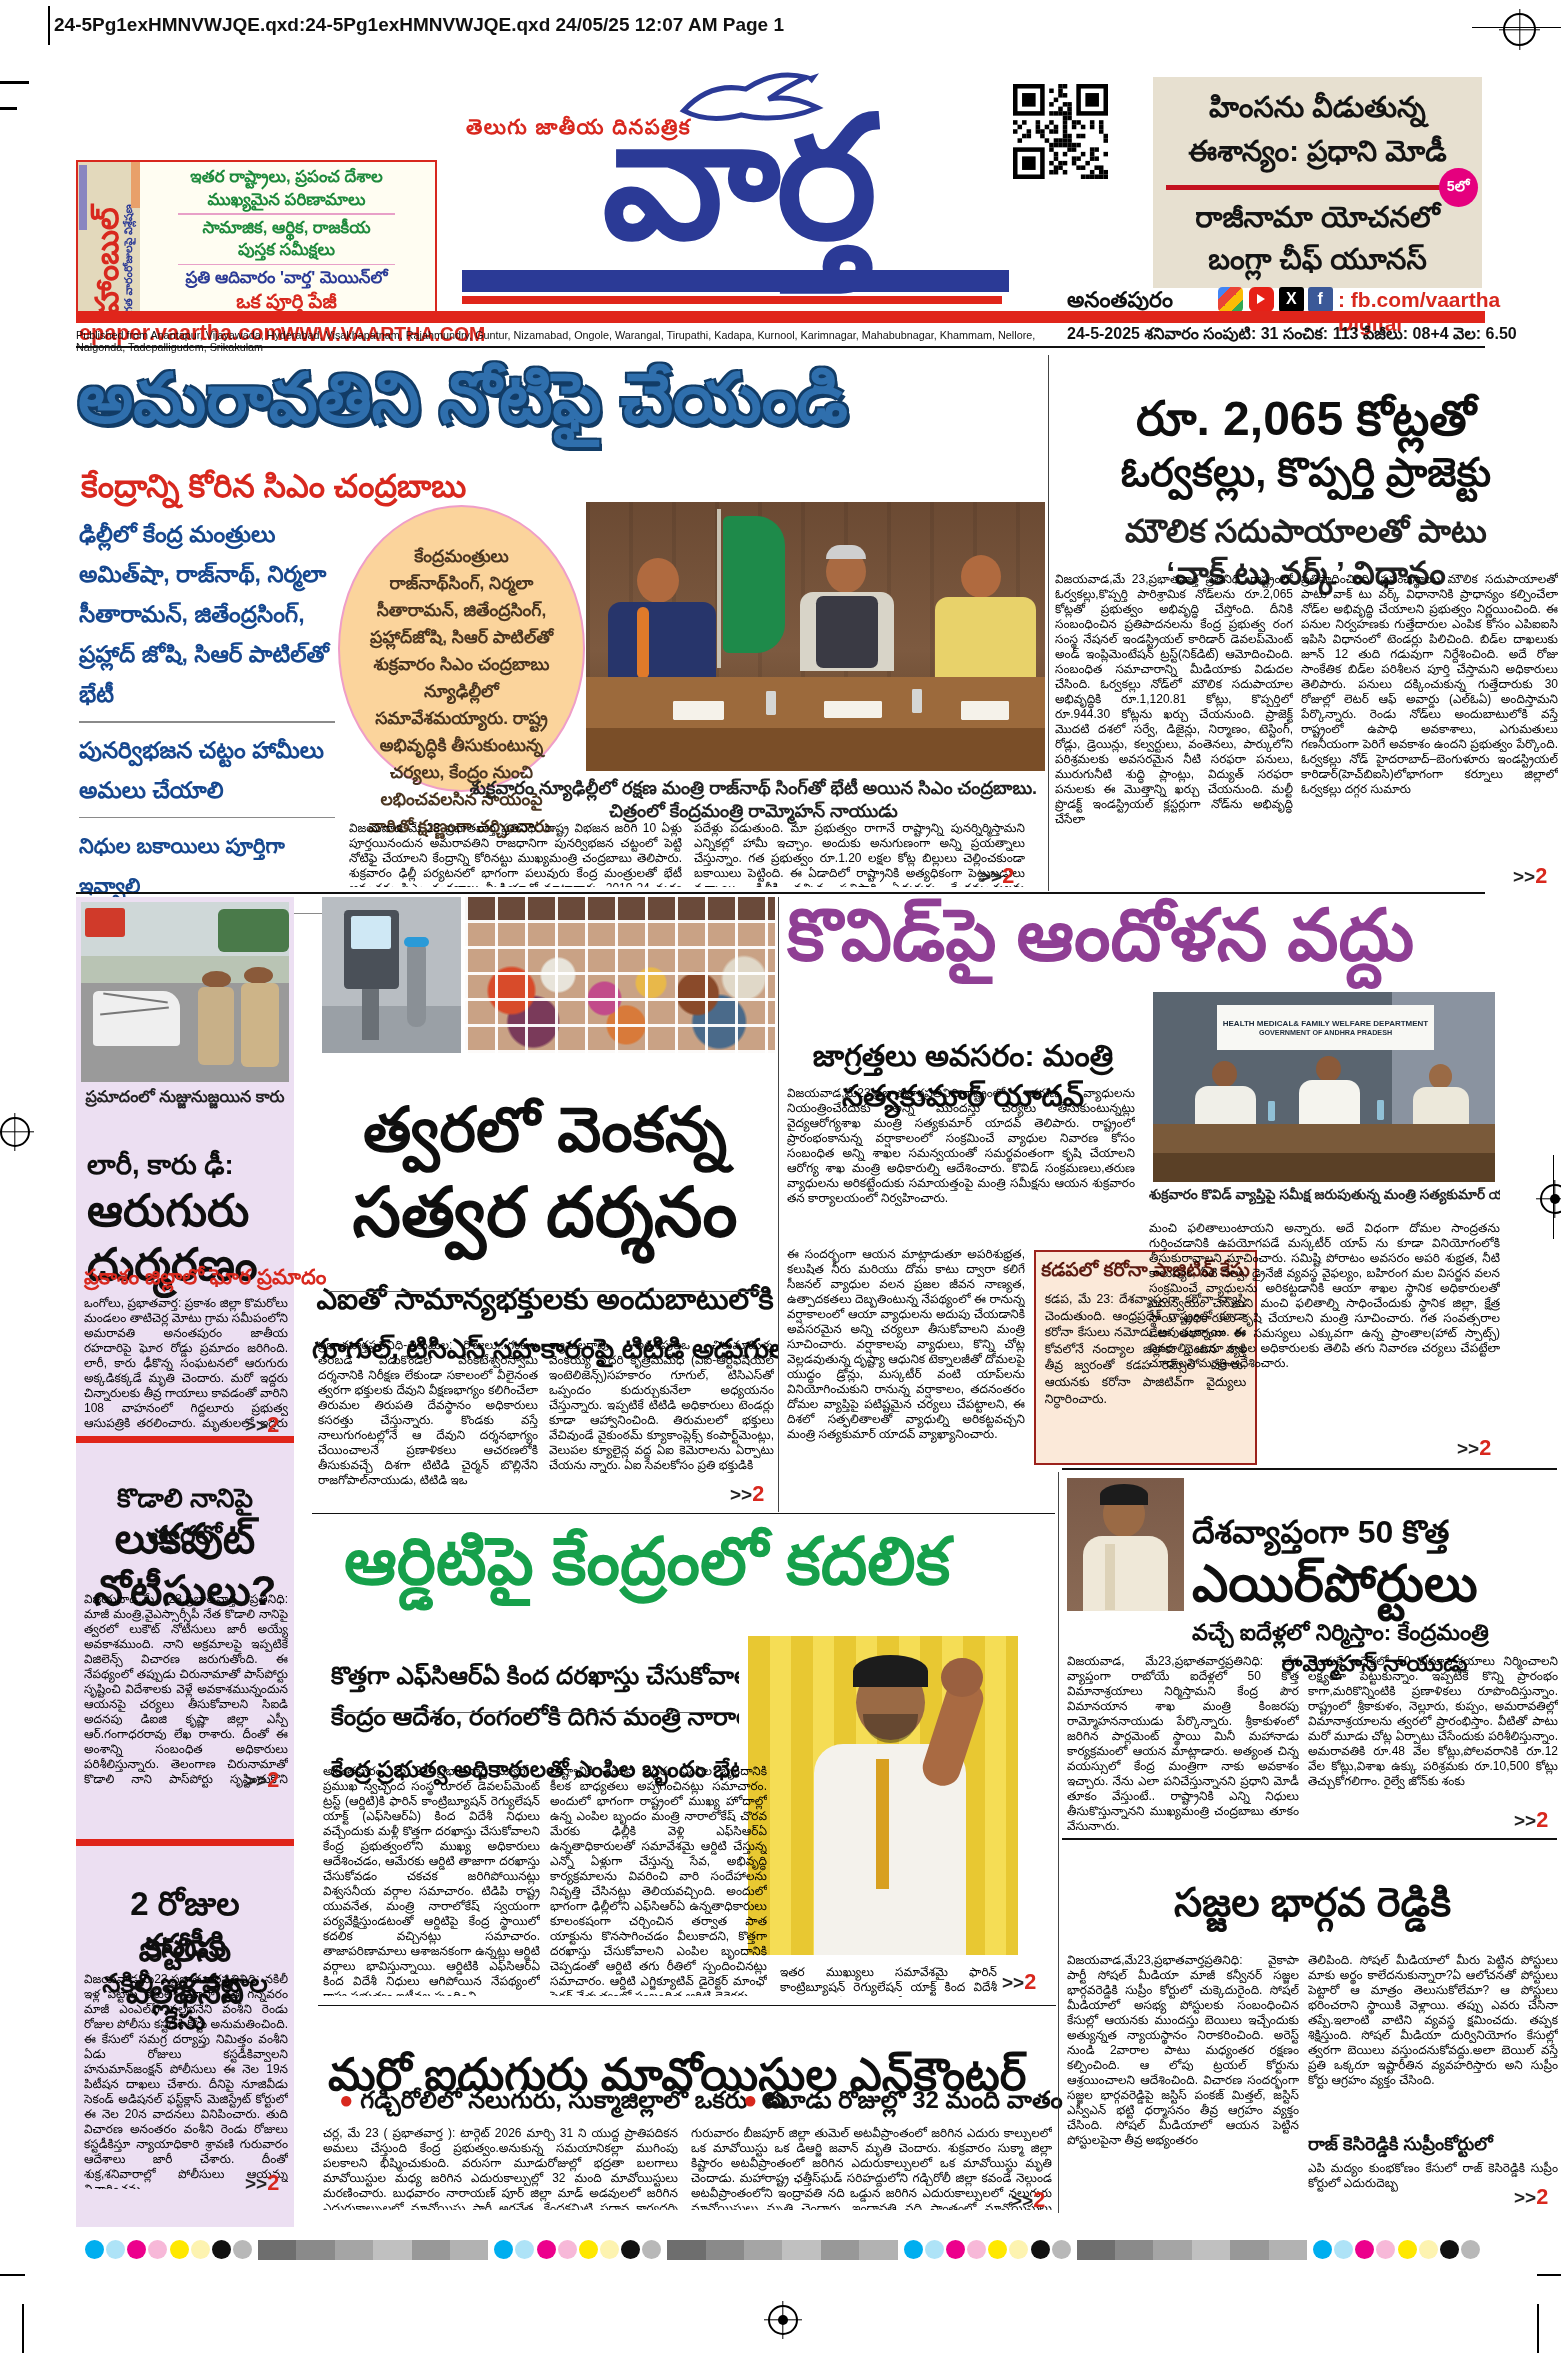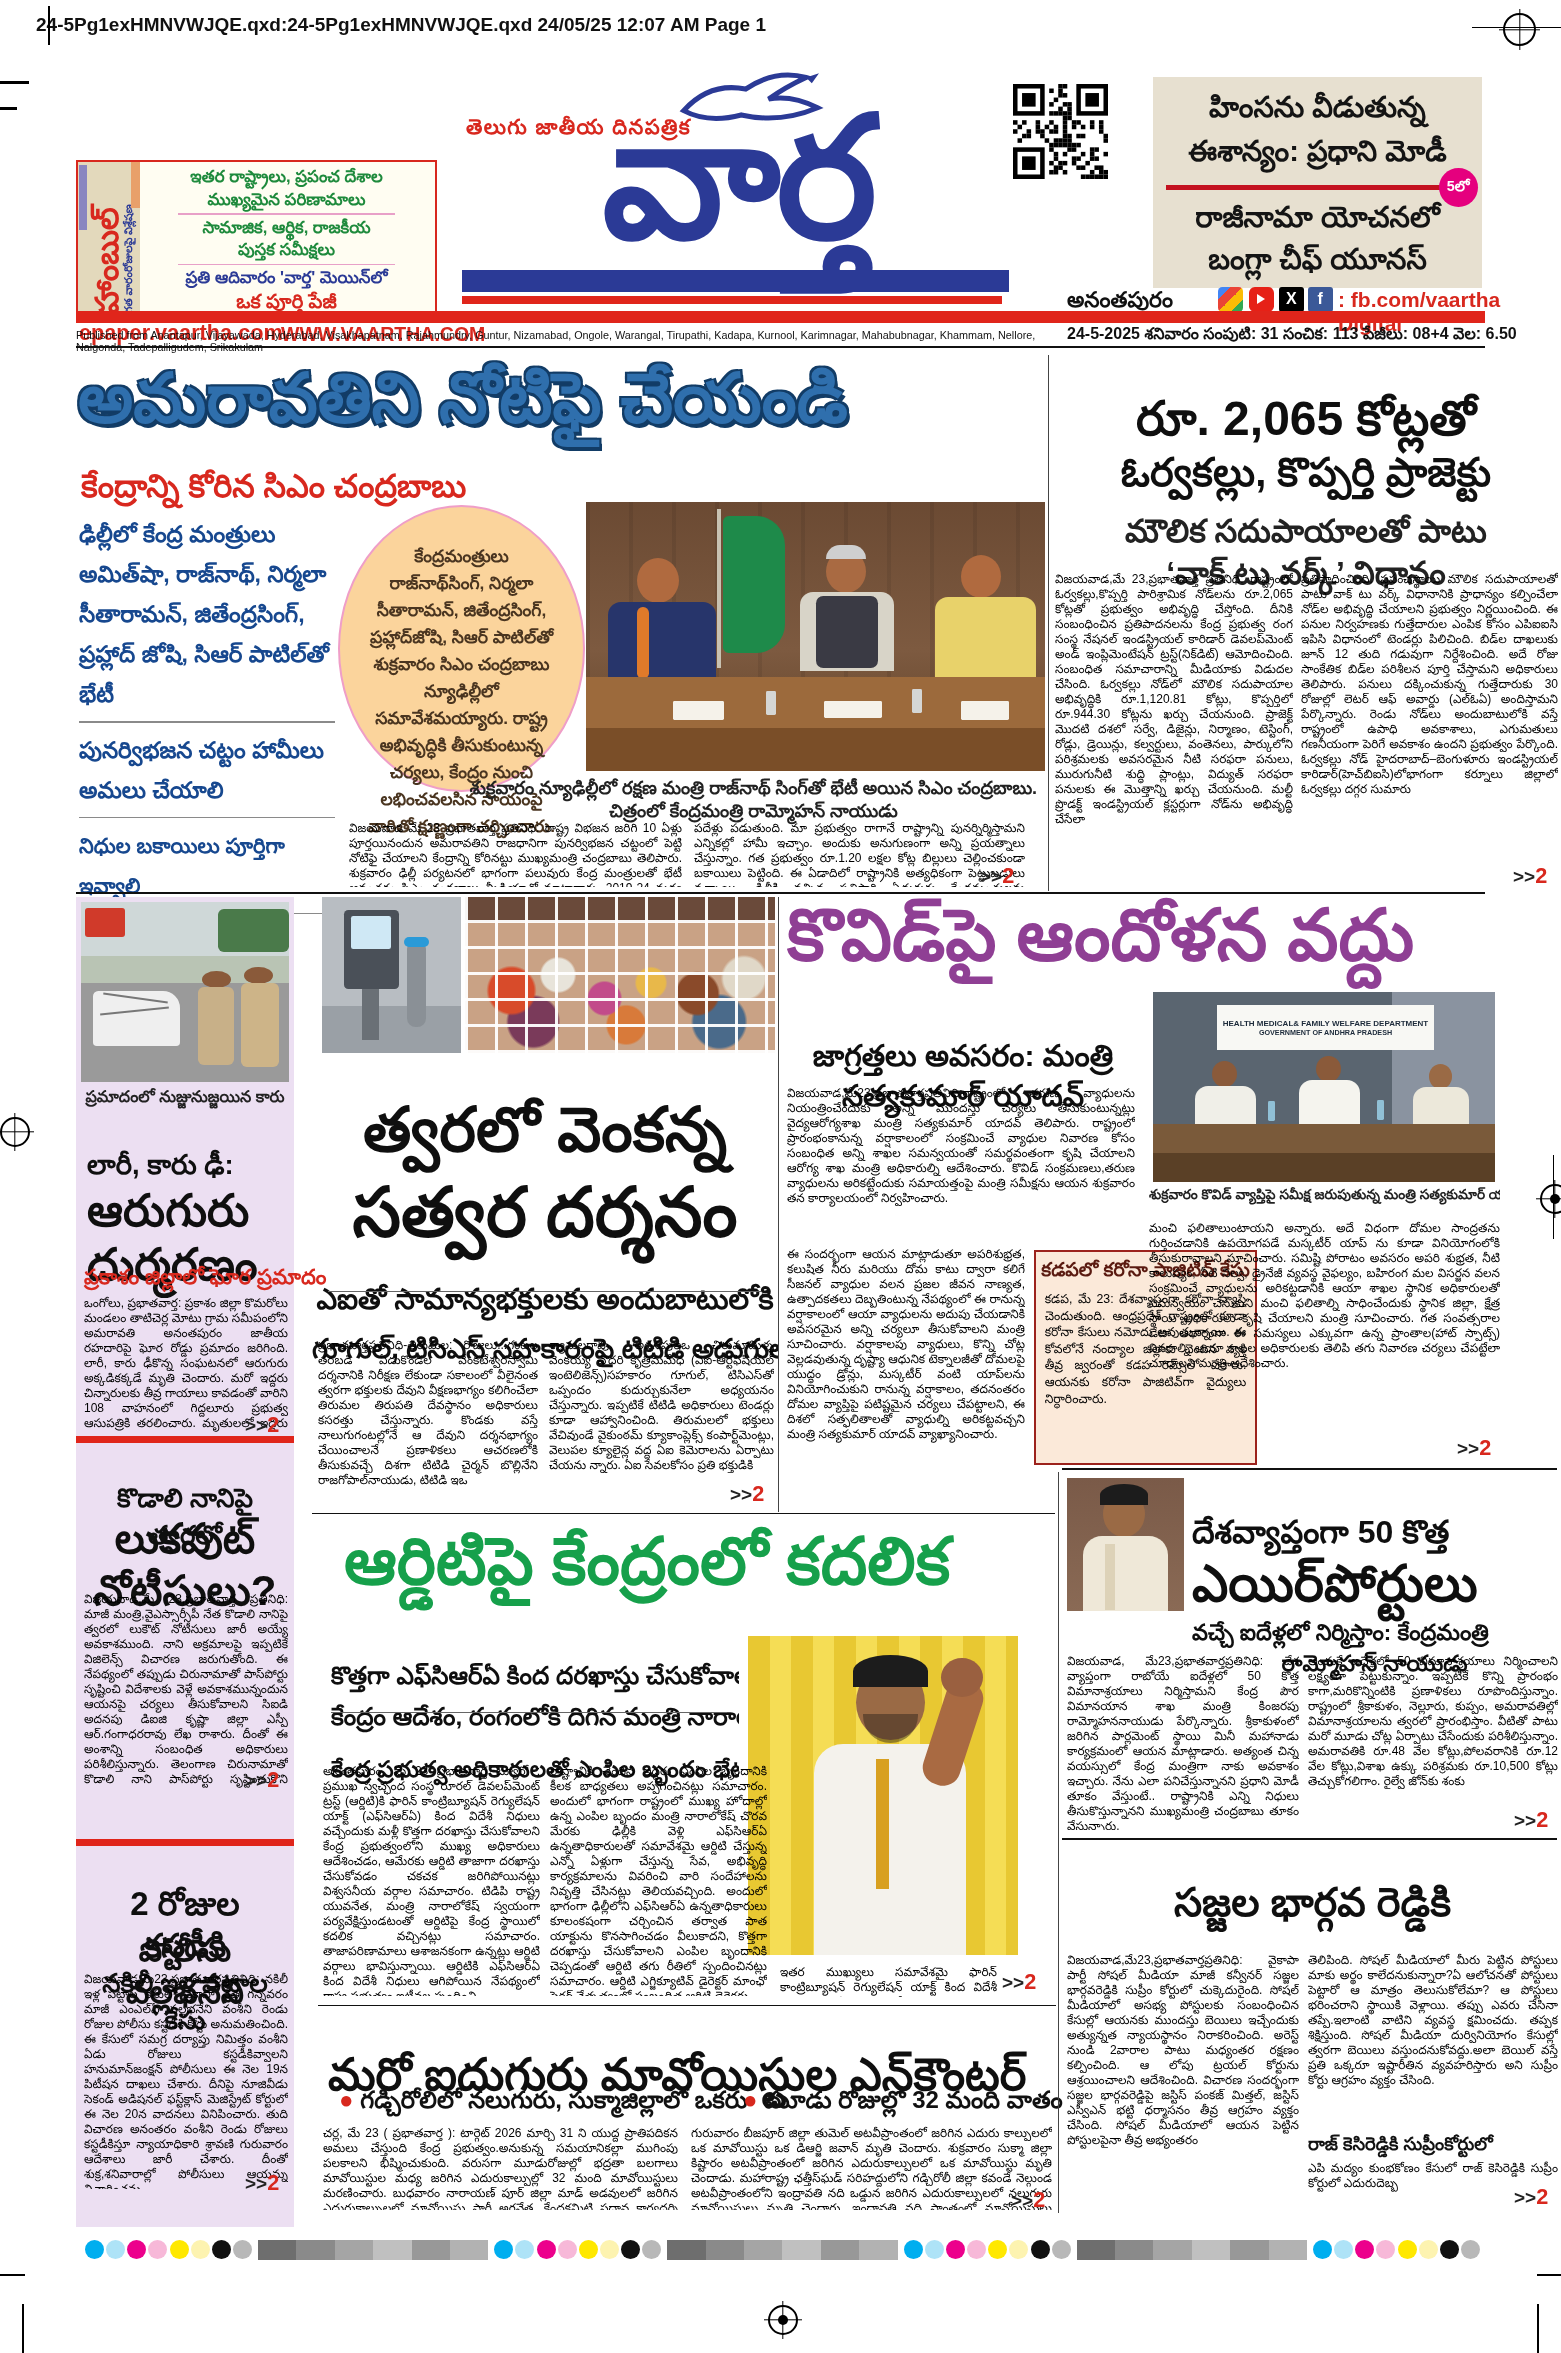--- a/index.html
+++ b/index.html
@@ -93,21 +93,21 @@
   .dotgrp{display:flex;align-items:center;gap:2.2px;margin:0 5.8px;}
   .dot{width:19px;height:19px;border-radius:50%;}
   .graybar{flex:1;height:20px;display:flex;}
   .graybar div{flex:1;height:100%;}
 </style>
 </head>
 <body>
 
 <div class="page">
 
-  <div class="abs" style="left:36px;top:14.4px;font-size:19px;font-weight:bold;">24-5Pg1exHMNVWJQE.qxd:24-5Pg1exHMNVWJQE.qxd  24/05/25  12:07 AM  Page 1</div>
+  <div class="abs" style="left:54px;top:14.4px;font-size:19px;font-weight:bold;">24-5Pg1exHMNVWJQE.qxd:24-5Pg1exHMNVWJQE.qxd  24/05/25  12:07 AM  Page 1</div>
   <div class="abs mark" style="left:48px;top:5.8px;width:2.2px;height:39px;"></div>
   <div class="abs mark" style="left:0;top:81px;width:29px;height:2.9px;"></div>
   <div class="abs mark" style="left:0;top:107px;width:17.3px;height:2.9px;"></div>
   <div class="abs reg" style="left:1503px;top:13px;width:29px;height:29px;">
     <div class="c1"></div>
       <div class="c2"></div>
   </div>
   <div class="abs mark" style="left:1472px;top:27px;width:89px;height:1.4px;"></div>
 
   <div class="abs promo" style="left:76px;top:160px;width:357px;height:159px;">

